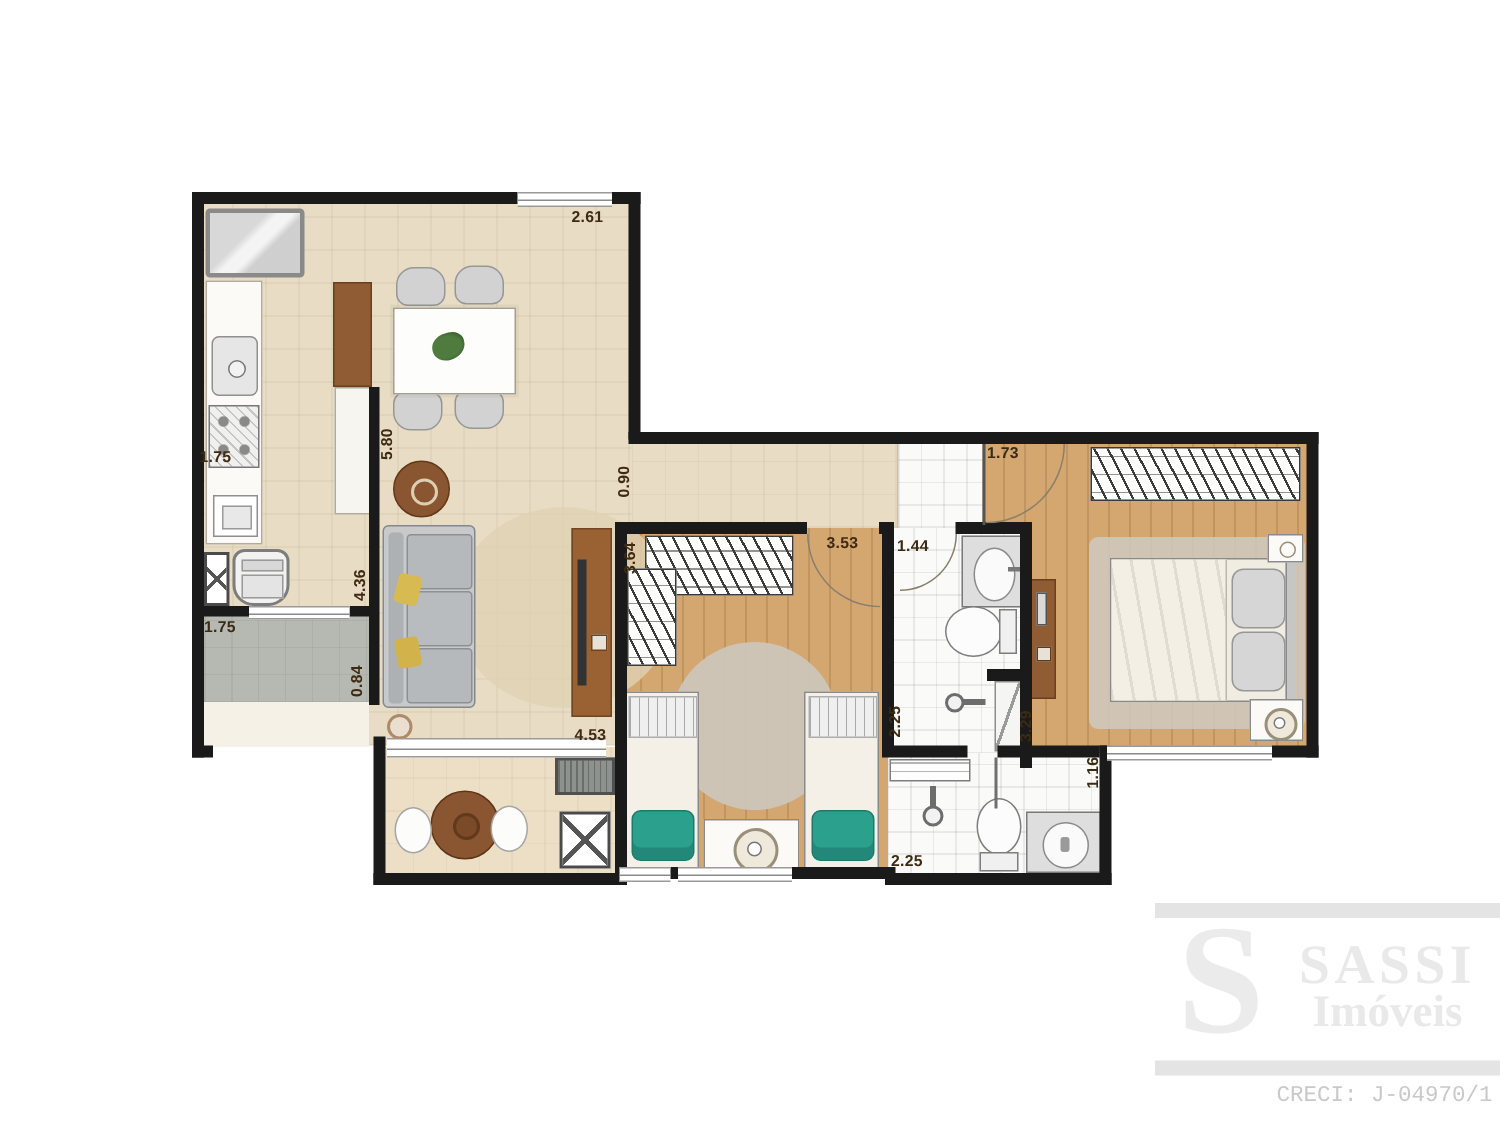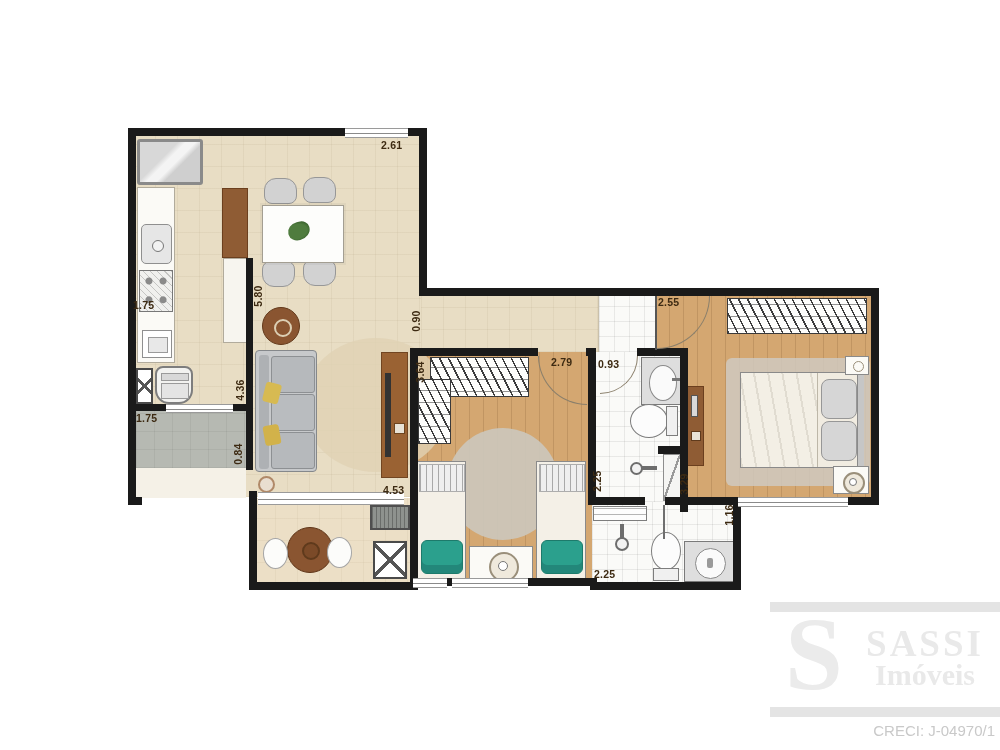--- a/index.html
+++ b/index.html
@@ -212,28 +212,28 @@
 
   <span class="dim" style="left:381px;top:139px;">2.61</span>
   <span class="dim v" style="left:241px;top:290px;">5.80</span>
   <span class="dim" style="left:133px;top:299px;">1.75</span>
   <span class="dim" style="left:136px;top:412px;">1.75</span>
   <span class="dim v" style="left:223px;top:384px;">4.36</span>
   <span class="dim v" style="left:221px;top:448px;">0.84</span>
   <span class="dim" style="left:383px;top:484px;">4.53</span>
   <span class="dim v" style="left:399px;top:315px;">0.90</span>
   <span class="dim v" style="left:403px;top:366px;">3.64</span>
-  <span class="dim" style="left:551px;top:356px;">2.79</span>
-  <span class="dim" style="left:598px;top:358px;">0.93</span>
-  <span class="dim" style="left:658px;top:296px;">2.55</span>
+  <span class="dim" style="left:551px;top:356px;">3.53</span>
+  <span class="dim" style="left:598px;top:358px;">1.44</span>
+  <span class="dim" style="left:658px;top:296px;">1.73</span>
   <span class="dim v" style="left:580px;top:475px;">2.25</span>
   <span class="dim v" style="left:667px;top:478px;">3.29</span>
   <span class="dim" style="left:594px;top:568px;">2.25</span>
   <span class="dim v" style="left:712px;top:509px;">1.16</span>
 
   <div class="wm" style="left:770px;top:602px;width:230px;height:10px;background:#e4e4e4;"></div>
   <div class="wm" style="left:768px;top:604px;width:92px;height:104px;font-size:104px;line-height:100px;font-weight:bold;color:#ebebeb;text-align:center;">S</div>
   <div class="wm" style="left:858px;top:622px;width:134px;font-size:37px;font-weight:bold;letter-spacing:3px;color:#e9e9e9;text-align:center;">SASSI</div>
   <div class="wm" style="left:858px;top:658px;width:134px;font-size:30px;font-weight:bold;color:#e9e9e9;text-align:center;">Imóveis</div>
   <div class="wm" style="left:770px;top:707px;width:230px;height:10px;background:#e4e4e4;"></div>
-  <div class="wm" style="left:845px;top:722px;width:150px;font-family:Liberation Sans, sans-serif;font-size:15px;color:#c9c9c9;text-align:right;">CRECI: J-04970/1</div>
+  <div class="wm" style="left:845px;top:722px;width:150px;font-family:Liberation Mono, monospace;font-size:15px;color:#c9c9c9;text-align:right;">CRECI: J-04970/1</div>
 
 </div>
 
 </body></html>

